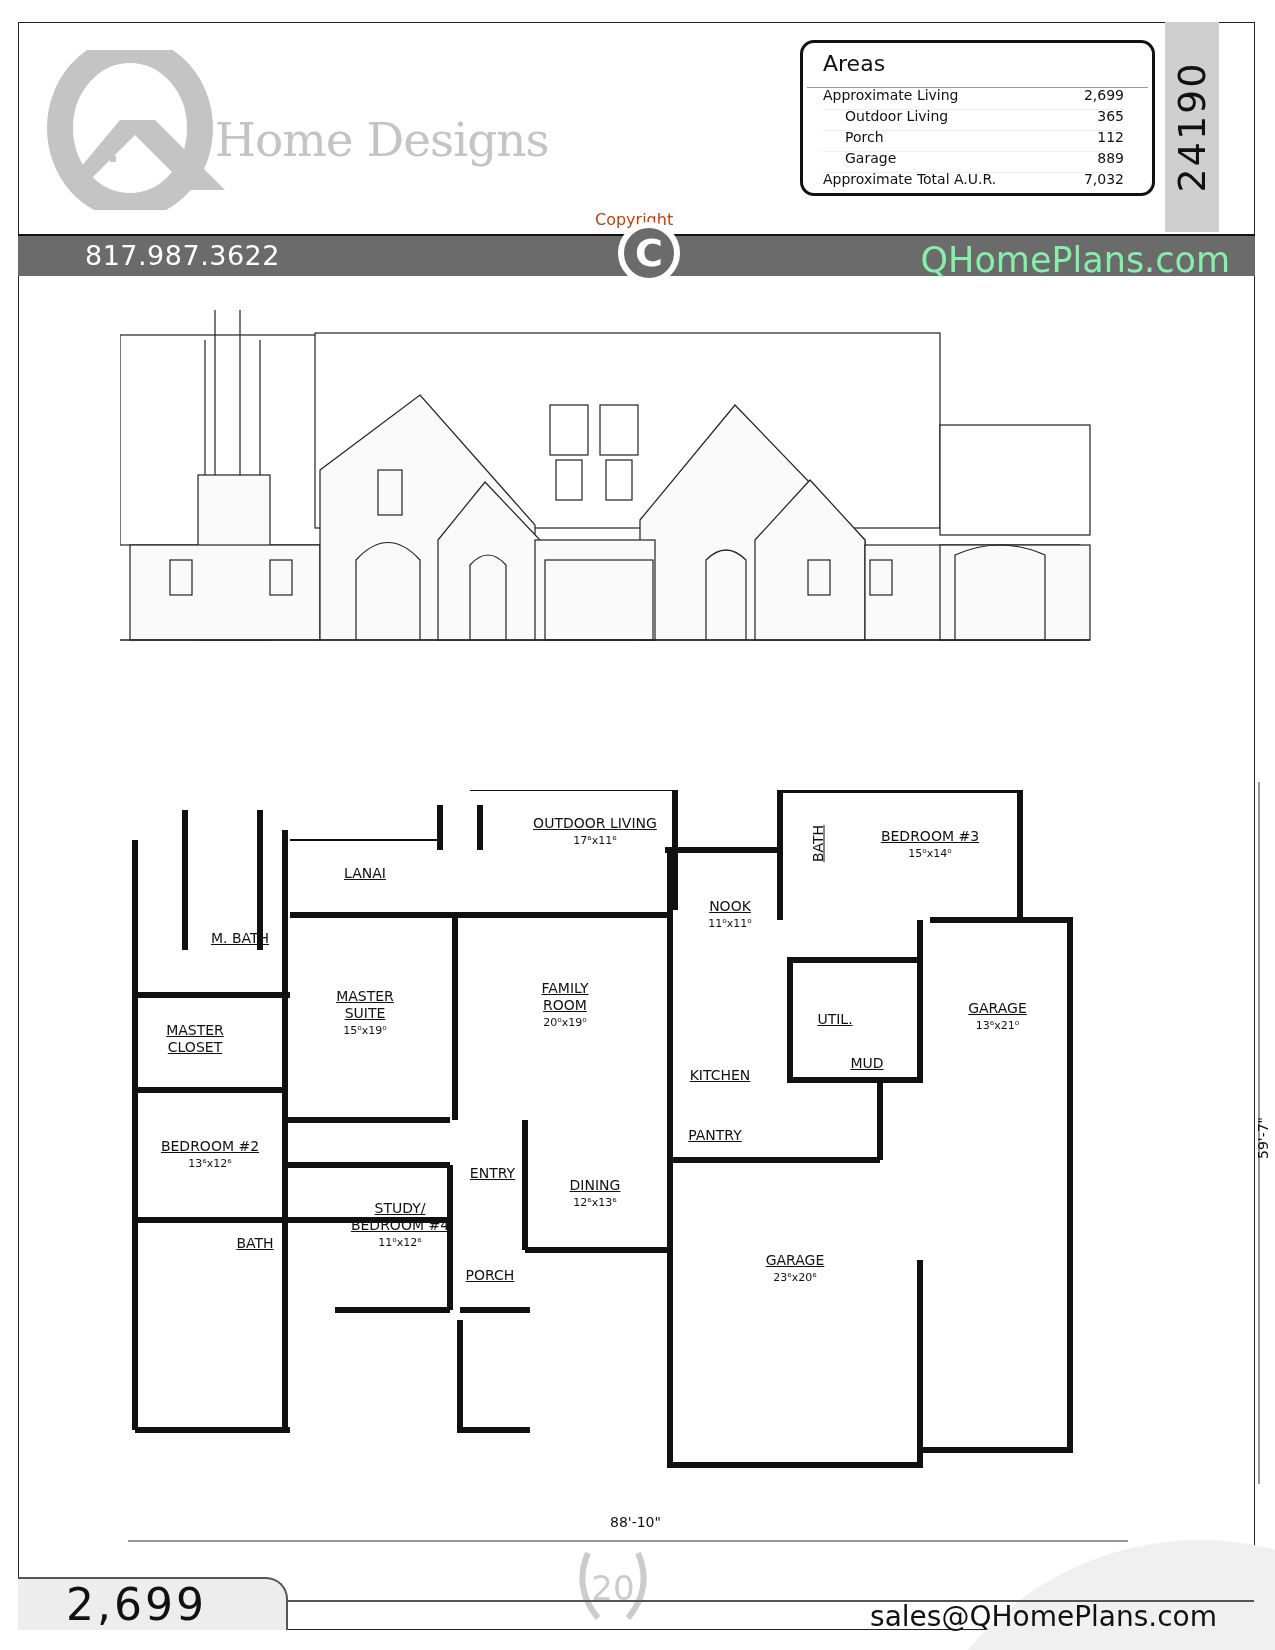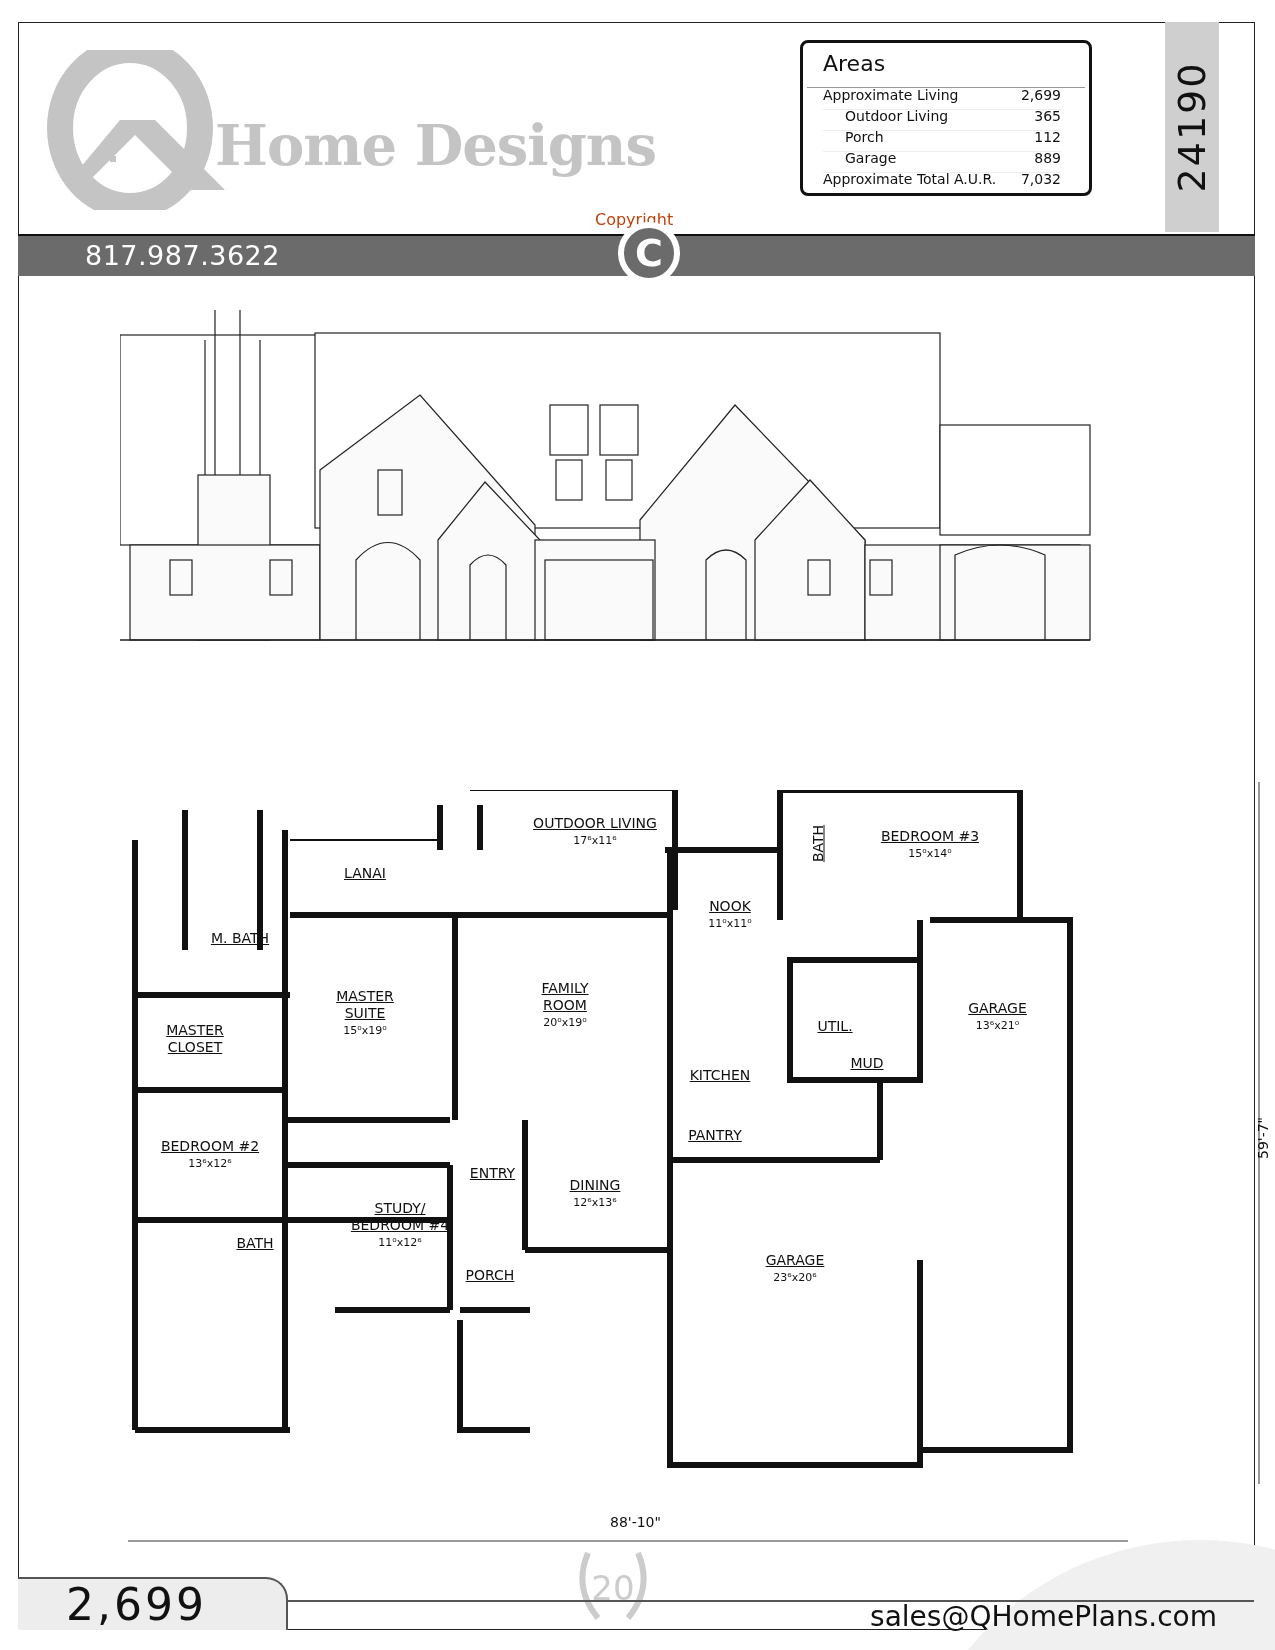--- a/index.html
+++ b/index.html
@@ -1,31 +1,31 @@
 <!DOCTYPE html>
 <html><head>
 <meta charset="utf-8">
 <style>
   html,body{margin:0;padding:0;background:#fff;}
   body{width:1275px;height:1650px;position:relative;overflow:hidden;font-family:"DejaVu Sans",sans-serif;color:#111;}
   .page-frame{position:absolute;left:18px;top:22px;width:1237px;height:1608px;border:1.5px solid #222;box-sizing:border-box;}
   
   .logo{position:absolute;left:40px;top:50px;width:580px;height:160px;}
-  .brand{position:absolute;left:215px;top:112px;font-family:"DejaVu Serif",serif;font-size:56px;color:#c4c4c4;letter-spacing:-1px;font-weight:bold;}
-  .areas{position:absolute;left:800px;top:40px;width:292px;height:156px;border:3px solid #111;border-radius:8px;box-sizing:border-box;background:#fff;}
+  .brand{position:absolute;left:215px;top:112px;font-family:"DejaVu Serif",serif;font-size:47px;color:#c4c4c4;letter-spacing:-1px;}
+  .areas{position:absolute;left:800px;top:40px;width:355px;height:156px;border:3px solid #111;border-radius:14px;box-sizing:border-box;background:#fff;}
   .areas-title{position:absolute;left:20px;top:8px;font-size:22px;}
   .areas-rule{position:absolute;left:4px;right:4px;top:44px;border-top:1px solid #999;}
   .areas-row{position:absolute;left:20px;right:28px;height:22px;font-size:14px;display:flex;justify-content:space-between;border-bottom:1px solid #eee;}
   .areas-row.sub .lbl{padding-left:22px;}
   .plan-no{position:absolute;left:1165px;top:22px;width:54px;height:210px;background:#cfcfcf;}
   .plan-no span{position:absolute;left:50%;top:50%;transform:translate(-50%,-50%) rotate(-90deg);font-size:38px;white-space:nowrap;letter-spacing:2px;}
   .copyright-label{position:absolute;left:595px;top:210px;font-size:16px;color:#c2410c;}
   .banner{position:absolute;left:18px;top:234px;width:1237px;height:40px;background:#6b6b6b;border-top:2px solid #111;}
   .phone{position:absolute;left:35px;top:4px;color:#fff;font-size:27px;letter-spacing:0.5px;margin-left:32px;}
-  .site{position:absolute;right:25px;top:4px;color:#ffffff;font-size:27px;margin-top:32px;}
+  .site{position:absolute;right:25px;top:4px;color:#86efac;font-size:35px;}
   .copy-c{position:absolute;left:600px;top:-14px;width:62px;height:62px;border:6px solid #fff;border-radius:50%;box-sizing:border-box;color:#fff;font-size:38px;font-weight:bold;text-align:center;line-height:50px;background:#6b6b6b;}
   
   .elev{position:absolute;left:120px;top:310px;width:1030px;height:370px;}
   
   .plan{position:absolute;left:130px;top:790px;width:1080px;height:740px;}
   .room{position:absolute;text-align:center;font-size:14px;line-height:17px;}
   .room .nm{text-decoration:underline;}
   .room .dim{font-size:11px;}
   .dimh{position:absolute;left:-2px;top:750px;width:1000px;border-top:2px solid #999;}
   .dimh-lbl{position:absolute;left:480px;top:724px;font-size:14px;}
@@ -170,21 +170,21 @@
   <div class="room" style="left:668px;top:45px;width:40px;transform:rotate(-90deg)">
       <div class="nm">BATH</div>
     </div>
   <div class="room" style="left:745px;top:38px;width:110px">
       <div class="nm">BEDROOM #3</div>
       <div class="dim">15⁰x14⁰</div>
     </div>
   <div class="room" style="left:25px;top:232px;width:80px">
       <div class="nm">MASTER CLOSET</div>
     </div>
-  <div class="room" style="left:680px;top:228px;width:50px">
+  <div class="room" style="left:680px;top:221px;width:50px">
       <div class="nm">UTIL.</div>
     </div>
   <div class="room" style="left:825px;top:210px;width:85px">
       <div class="nm">GARAGE</div>
       <div class="dim">13⁶x21⁰</div>
     </div>
   <div class="room" style="left:550px;top:277px;width:80px">
       <div class="nm">KITCHEN</div>
     </div>
   <div class="room" style="left:712px;top:265px;width:50px">

